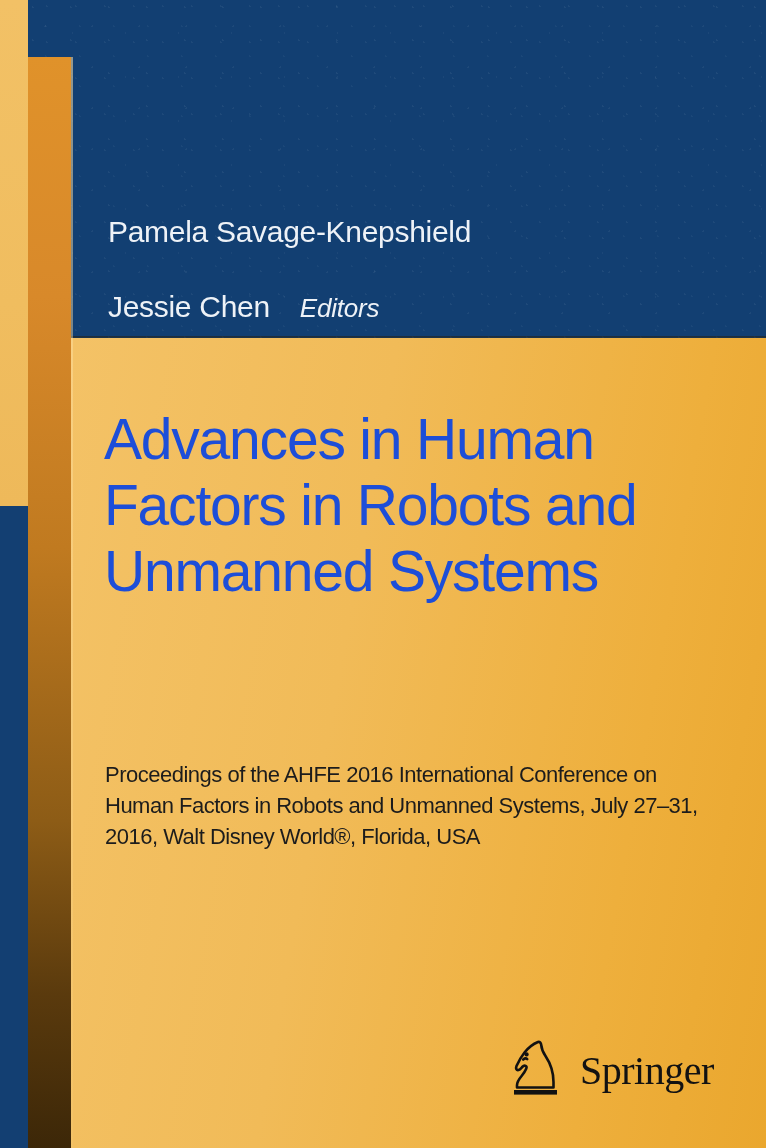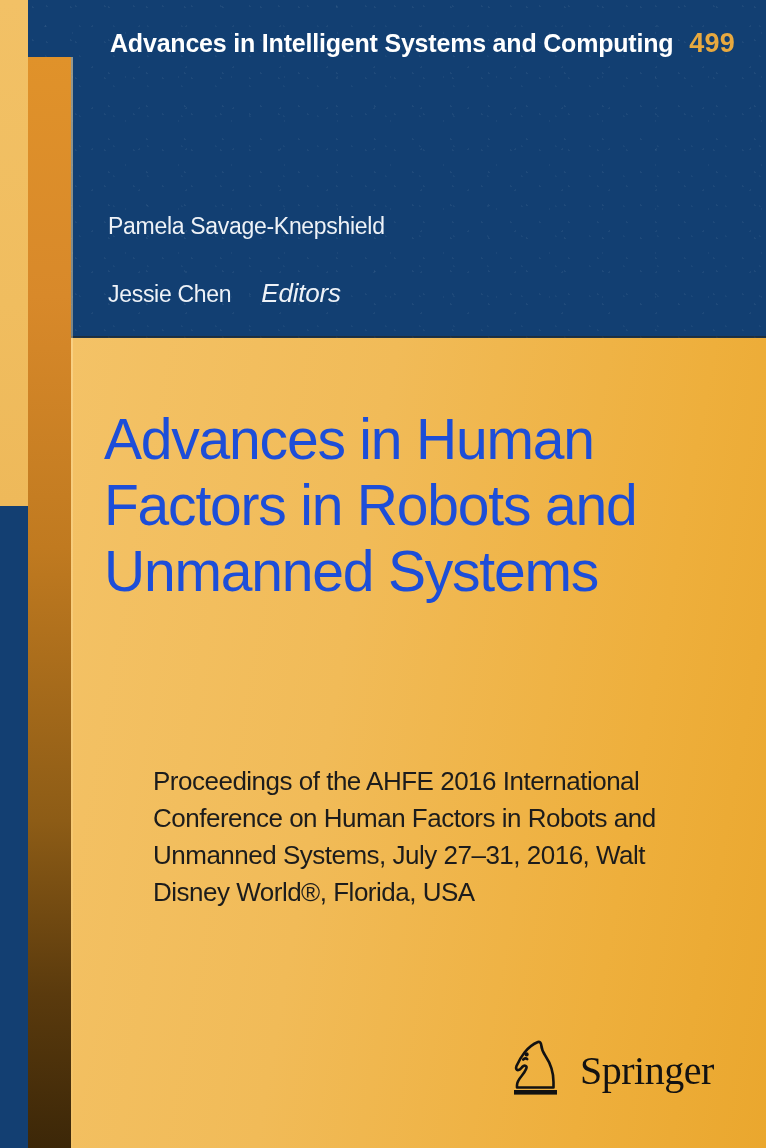--- a/index.html
+++ b/index.html
@@ -135,21 +135,21 @@
   }
 
   .editors-block {
     position: absolute;
     left: 108px;
     top: 212px;
     z-index: 5;
   }
   .editor-name {
     color: #eef2f7;
-    font-size: 23px;
+    font-size: 30px;
     font-weight: normal;
     letter-spacing: -0.3px;
     line-height: 1.30;
     white-space: nowrap;
   }
   .editors-row {
     display: flex;
     align-items: baseline;
     gap: 30px;
     margin-top: 36px;
@@ -180,26 +180,25 @@
 
   .subtitle-block {
     position: absolute;
     left: 105px;
     top: 737px;
     width: 600px;
     z-index: 5;
   }
   .book-subtitle {
     color: #1c1c1c;
-    font-size: 26px;
+    font-size: 22px;
     font-weight: normal;
     line-height: 1.42;
     letter-spacing: -0.5px;
     white-space: pre-line;
-    margin-left: 48px;
   }
 
   
   .publisher {
     position: absolute;
     left: 508px;
     top: 1038px;
     display: flex;
     align-items: center;
     gap: 14px;
@@ -220,24 +219,20 @@
 <div id="cover">
 
   <div class="edge-strip"></div>
   <div class="edge-strip-navy"></div>
   <div class="navy-plate"></div>
   <div class="seam"></div>
   <div class="yellow-plate"></div>
   <div class="spine-band"></div>
   <div class="spine-edge"></div>
 
-  <div class="series-line">
-    <span class="series-title">Advances in Intelligent Systems and Computing</span>
-    <span class="series-number">499</span>
-  </div>
 
   <div class="editors-block">
     <div class="editor-name">Pamela Savage-Knepshield</div>
     <div class="editors-row">
       <span class="editor-name">Jessie Chen</span>
       <span class="editors-label">Editors</span>
     </div>
   </div>
 
   <div class="title-block">

